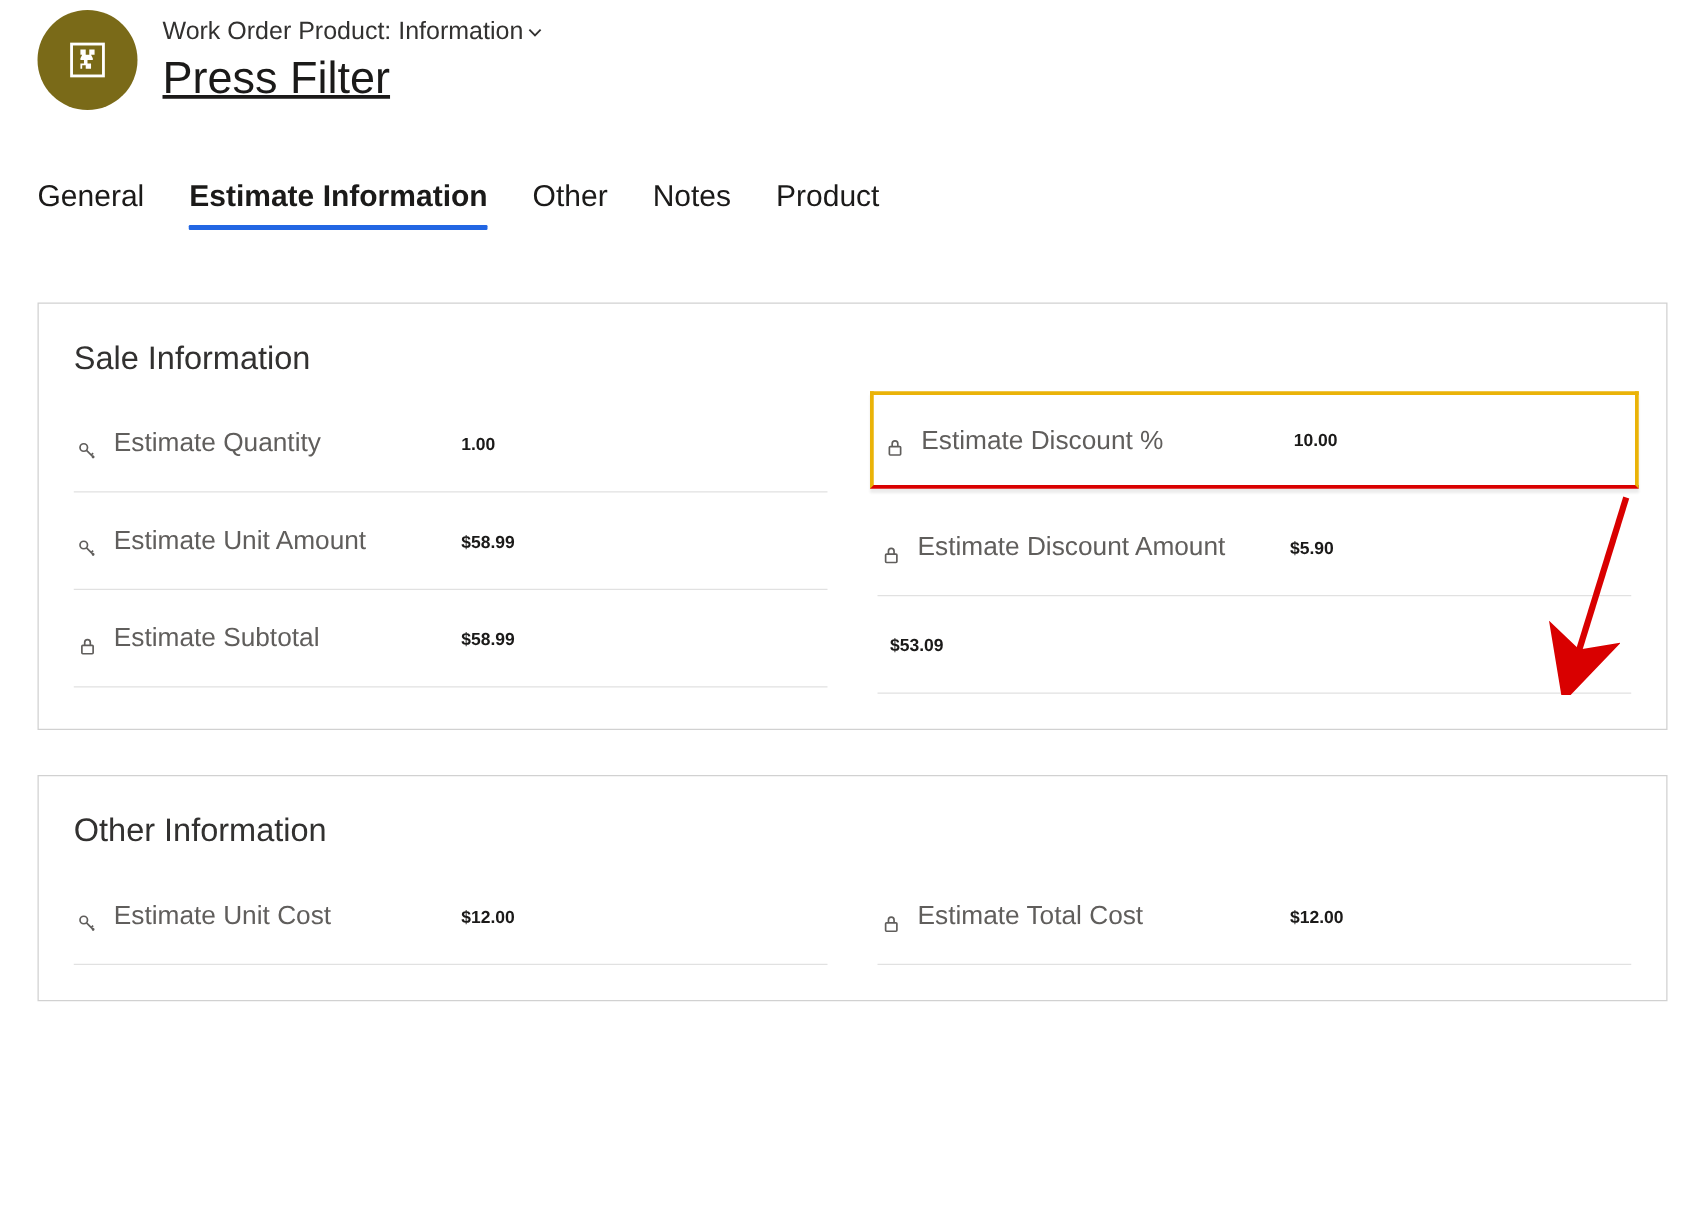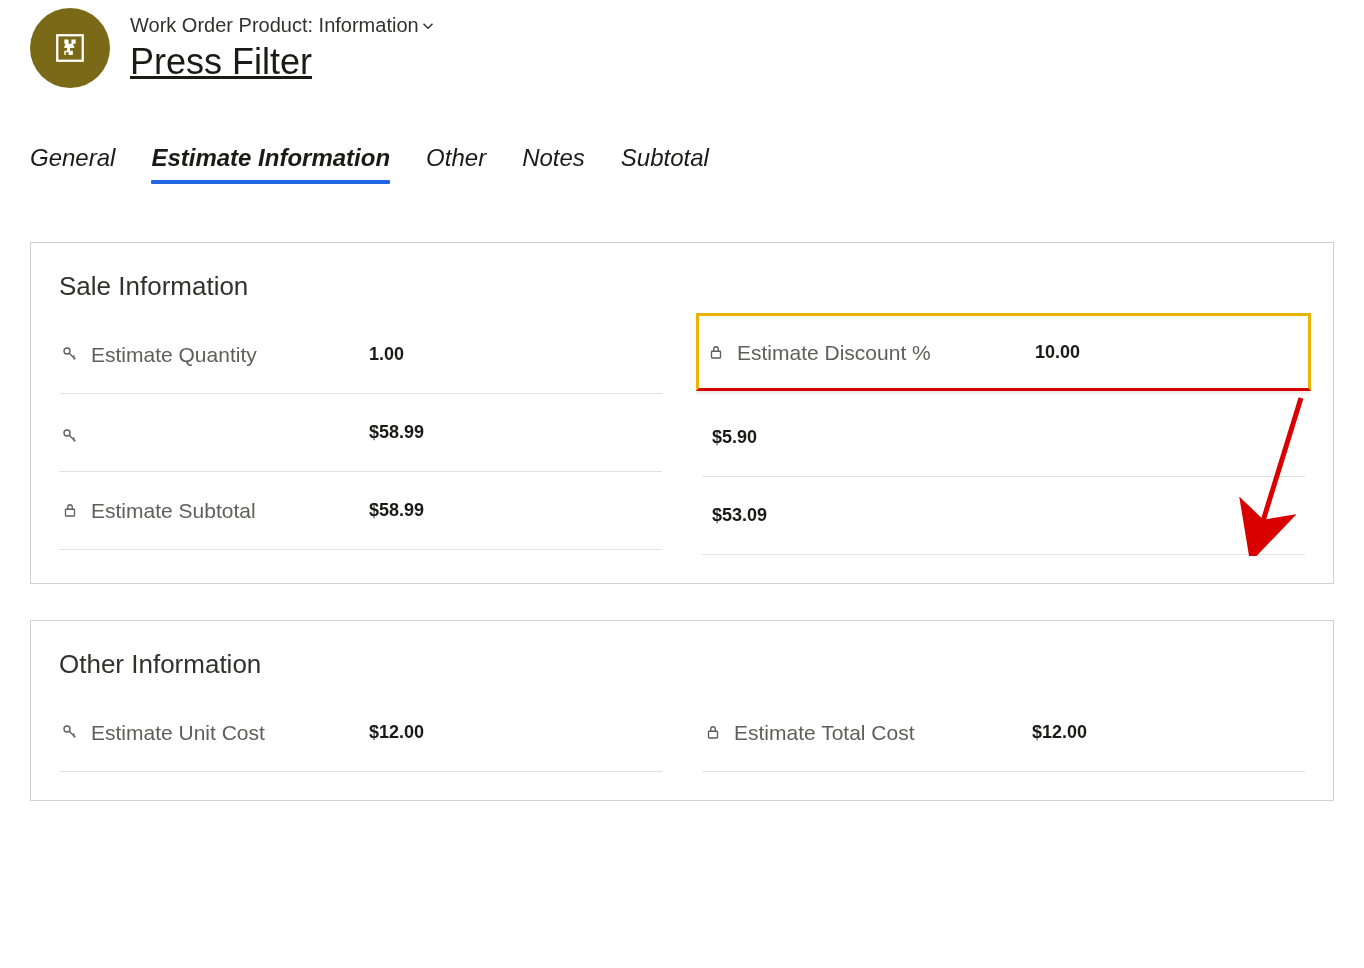--- a/index.html
+++ b/index.html
@@ -50,21 +50,20 @@
     display: flex;
     gap: 36px;
     margin-top: 56px;
     font-size: 24px;
     color: #1b1a19;
   }
   .tab {
     padding-bottom: 10px;
     cursor: pointer;
     position: relative;
-    font-style: italic;
   }
   .tab.active {
     font-weight: 700;
   }
   .tab.active::after {
     content: "";
     position: absolute;
     left: 0; right: 0; bottom: -2px;
     height: 4px;
     background: #2266e3;
@@ -96,36 +95,36 @@
   }
   .field-row.highlighted {
     border: 3px solid #eab308;
     border-bottom: 3px solid #d90000;
     margin: -3px -6px 8px -6px;
     padding: 6px 6px;
     box-shadow: 0 3px 2px rgba(0,0,0,0.08);
   }
   .field-label-wrap {
     display: flex;
-    align-items: flex-start;
+    align-items: flex-end;
     gap: 10px;
     width: 300px;
     flex-shrink: 0;
     padding-top: 2px;
   }
   .col:last-child .field-label-wrap { width: 320px; }
   .field-icon { width: 22px; display:flex; justify-content:center; padding-top:4px; }
   .field-icon svg { width: 18px; height: 18px; display:block; }
   .field-label {
     font-size: 21px;
     color: #605e5c;
     line-height: 1.35;
   }
   .field-value {
-    font-size: 18px;
+    font-size: 14px;
     font-weight: 600;
     color: #1b1a19;
     padding-left: 10px;
   }
   .annotation-arrow {
     position: absolute;
     pointer-events: none;
   }
 </style>
 </head>
@@ -151,21 +150,21 @@
       </div>
       <div class="record-title">Press Filter</div>
     </div>
   </div>
 
   <div class="tabs">
     <div class="tab">General</div>
     <div class="tab active">Estimate Information</div>
     <div class="tab">Other</div>
     <div class="tab">Notes</div>
-    <div class="tab">Subtotal</div>
+    <div class="tab">Product</div>
   </div>
 
   <div class="panel" style="position:relative;">
     <div class="section-title">Sale Information</div>
     <div class="cols">
       <div class="col">
         <div class="field-row">
           <div class="field-label-wrap">
             <span class="field-icon">
               <svg viewBox="0 0 24 24" fill="none" stroke="#605e5c" stroke-width="1.8">
@@ -178,20 +177,21 @@
           <div class="field-value">1.00</div>
         </div>
         <div class="field-row">
           <div class="field-label-wrap">
             <span class="field-icon">
               <svg viewBox="0 0 24 24" fill="none" stroke="#605e5c" stroke-width="1.8">
                   <circle cx="8" cy="8" r="4"></circle>
                   <path d="M11 11l8 8m-3-3l2-2m-1 5l2-2"></path>
                 </svg>
             </span>
+            <span class="field-label">Estimate Unit Amount</span>
           </div>
           <div class="field-value">$58.99</div>
         </div>
         <div class="field-row">
           <div class="field-label-wrap">
             <span class="field-icon">
               <svg viewBox="0 0 24 24" fill="none" stroke="#605e5c" stroke-width="1.8">
                   <rect x="6" y="11" width="12" height="9" rx="1"></rect>
                   <path d="M9 11V8a3 3 0 0 1 6 0v3"></path>
                 </svg>
@@ -208,20 +208,29 @@
               <svg viewBox="0 0 24 24" fill="none" stroke="#605e5c" stroke-width="1.8">
                   <rect x="6" y="11" width="12" height="9" rx="1"></rect>
                   <path d="M9 11V8a3 3 0 0 1 6 0v3"></path>
                 </svg>
             </span>
             <span class="field-label">Estimate Discount %</span>
           </div>
           <div class="field-value">10.00</div>
         </div>
         <div class="field-row">
+          <div class="field-label-wrap">
+            <span class="field-icon">
+              <svg viewBox="0 0 24 24" fill="none" stroke="#605e5c" stroke-width="1.8">
+                  <rect x="6" y="11" width="12" height="9" rx="1"></rect>
+                  <path d="M9 11V8a3 3 0 0 1 6 0v3"></path>
+                </svg>
+            </span>
+            <span class="field-label">Estimate Discount Amount</span>
+          </div>
           <div class="field-value">$5.90</div>
         </div>
         <div class="field-row">
           <div class="field-value">$53.09</div>
         </div>
 
         <svg class="annotation-arrow" style="top:70px; right:-14px; width:80px; height:170px;" viewBox="0 0 80 170">
           <defs>
             <marker id="ah" markerWidth="12" markerHeight="12" refX="6" refY="6" orient="auto">
               <path d="M0,0 L12,6 L0,12 L3,6 z" fill="#d90000"></path>

